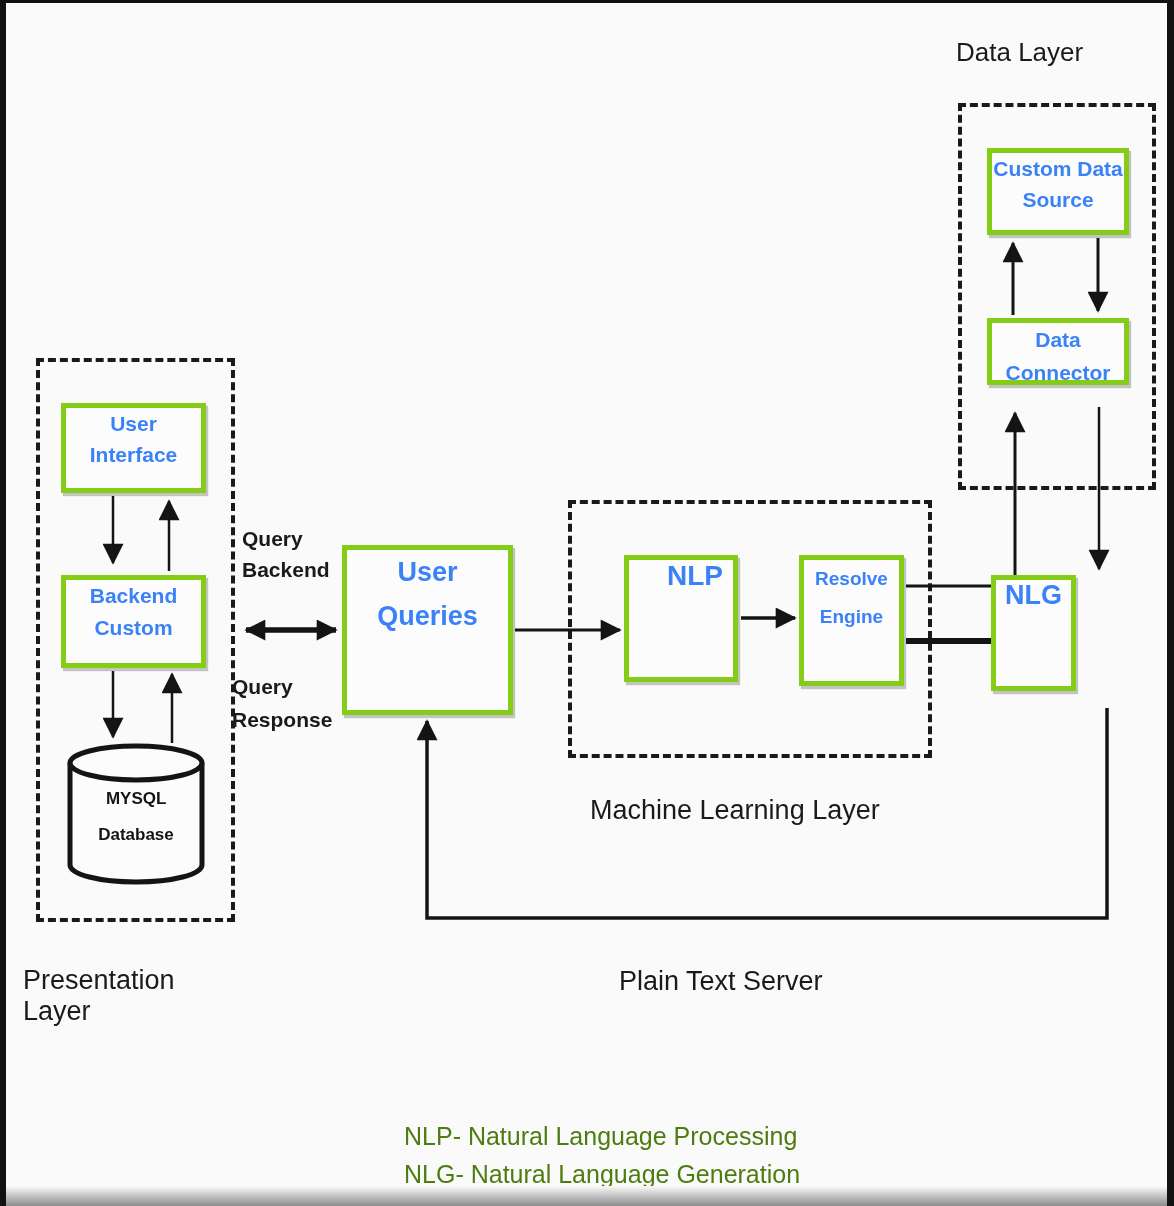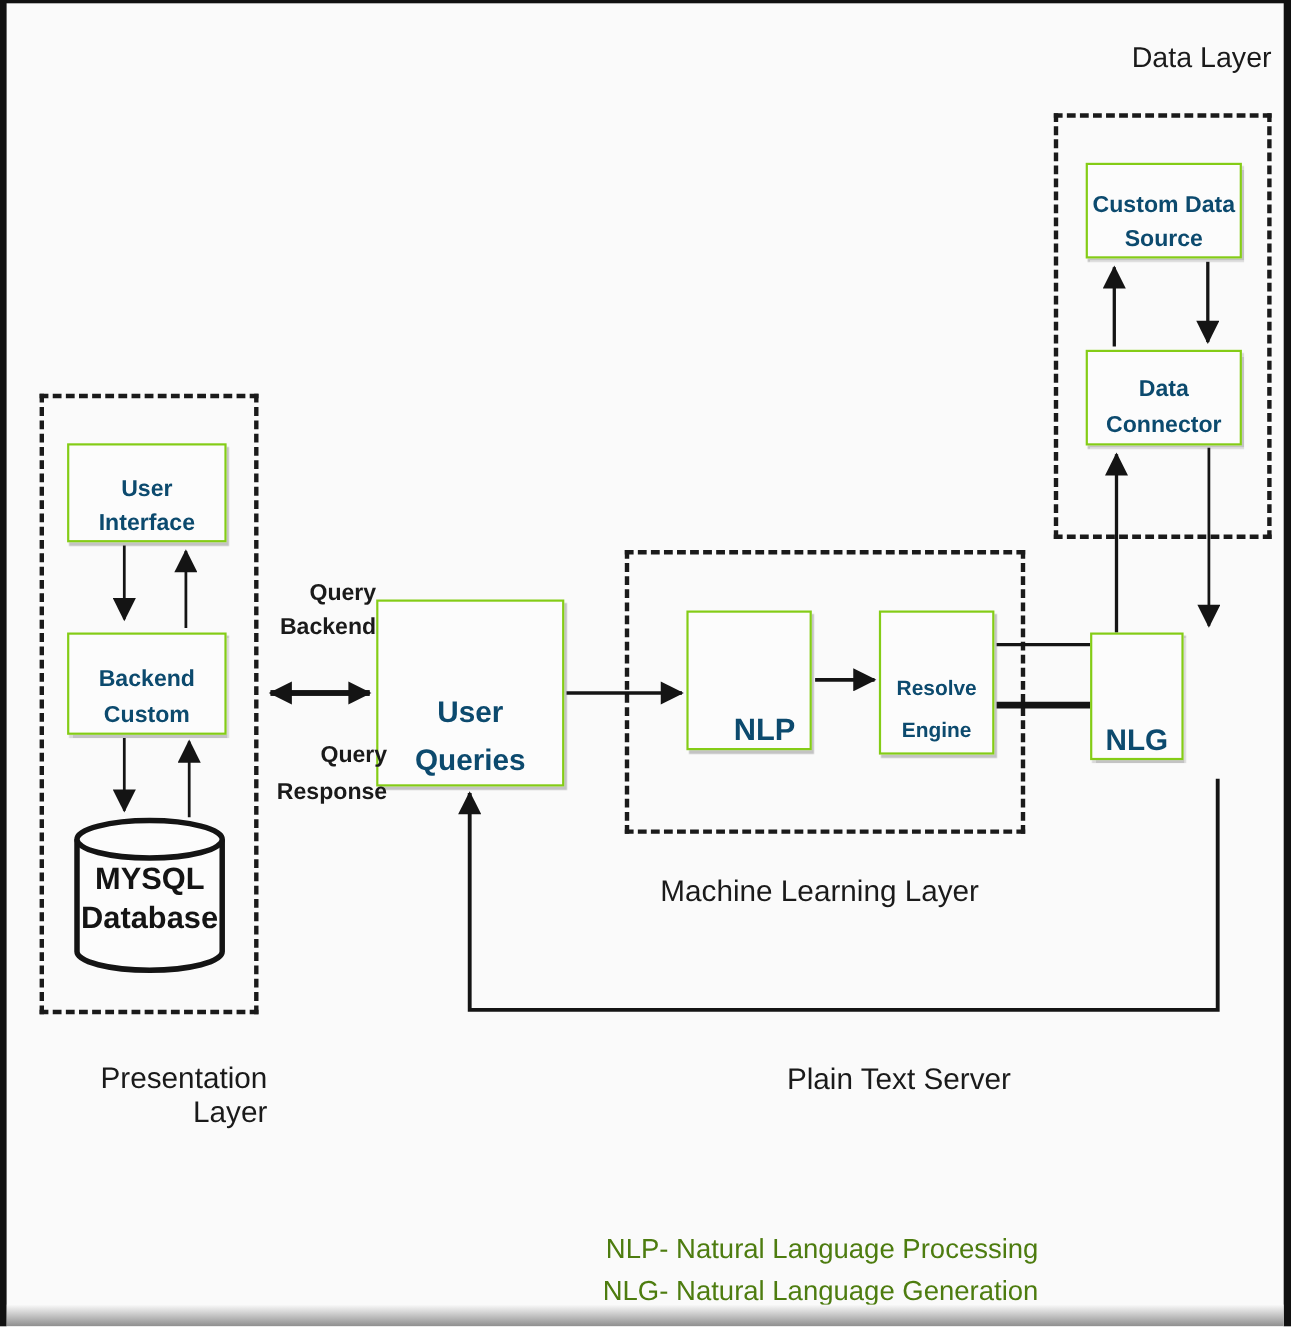--- a/index.html
+++ b/index.html
@@ -10,32 +10,32 @@
     color:#161616;
     border-left:6px solid #111; border-top:3px solid #111; border-right:7px solid #111;
     box-sizing:border-box;
   }
   .wires { position:absolute; left:0; top:0; width:1174px; height:1206px; z-index:2; }
   .layer-box {
     position:absolute; border:4px dashed #1a1a1a; box-sizing:border-box; z-index:1;
     background:transparent;
   }
   .node {
-    position:absolute; border:2px solid #84cc16; background:#fcfcfc;
+    position:absolute; border:5px solid #84cc16; background:#fcfcfc;
     box-sizing:border-box; z-index:3;
-    display:flex; flex-direction:column; align-items:center; justify-content:flex-end;
-    font-weight:bold; text-align:center; color:#0c4a6e;
+    display:flex; flex-direction:column; align-items:center; justify-content:flex-start;
+    font-weight:bold; text-align:center; color:#3b82f6;
     box-shadow:2px 3px 1px rgba(70,70,70,.30);
   }
   .node span { display:block; }
-  .float-label { position:absolute; text-align:right; color:#1a1a1a; z-index:3; }
+  .float-label { position:absolute; text-align:left; color:#1a1a1a; z-index:3; }
   .bold { font-weight:bold; }
   .cyl-label {
     position:absolute; left:64px; top:778px; width:132px; z-index:3;
-    text-align:center; font-weight:bold; font-size:28px; line-height:36px; color:#141414;
+    text-align:center; font-weight:bold; font-size:17px; line-height:36px; color:#141414;
   }
   .bottom-strip {
     position:absolute; left:0; bottom:0; width:100%; height:20px; z-index:5;
     background:linear-gradient(#fafafa, #8d8d8d);
   }
 </style>
 </head>
 <body>
 
 <div class="canvas">
@@ -116,21 +116,21 @@
 
   <div class="node" style="left:985px; top:572px; width:85px; height:116px; font-size:27px;">
     <span>NLG</span>
   </div>
 
   <div class="node" style="left:981px; top:145px; width:142px; height:87px; font-size:21px; line-height:31px;">
     <span>Custom Data</span>
     <span>Source</span>
   </div>
 
-  <div class="node" style="left:981px; top:315px; width:142px; height:87px; font-size:21px; line-height:33px;">
+  <div class="node" style="left:981px; top:315px; width:142px; height:67px; font-size:21px; line-height:33px;">
     <span>Data</span>
     <span>Connector</span>
   </div>
 
   <div class="float-label bold" style="left:236px; top:520px; width:100px; font-size:21px; line-height:31px;">
     <span>Query</span><br>
     <span>Backend</span>
   </div>
 
   <div class="float-label bold" style="left:226px; top:667px; width:120px; font-size:21px; line-height:33px;">

